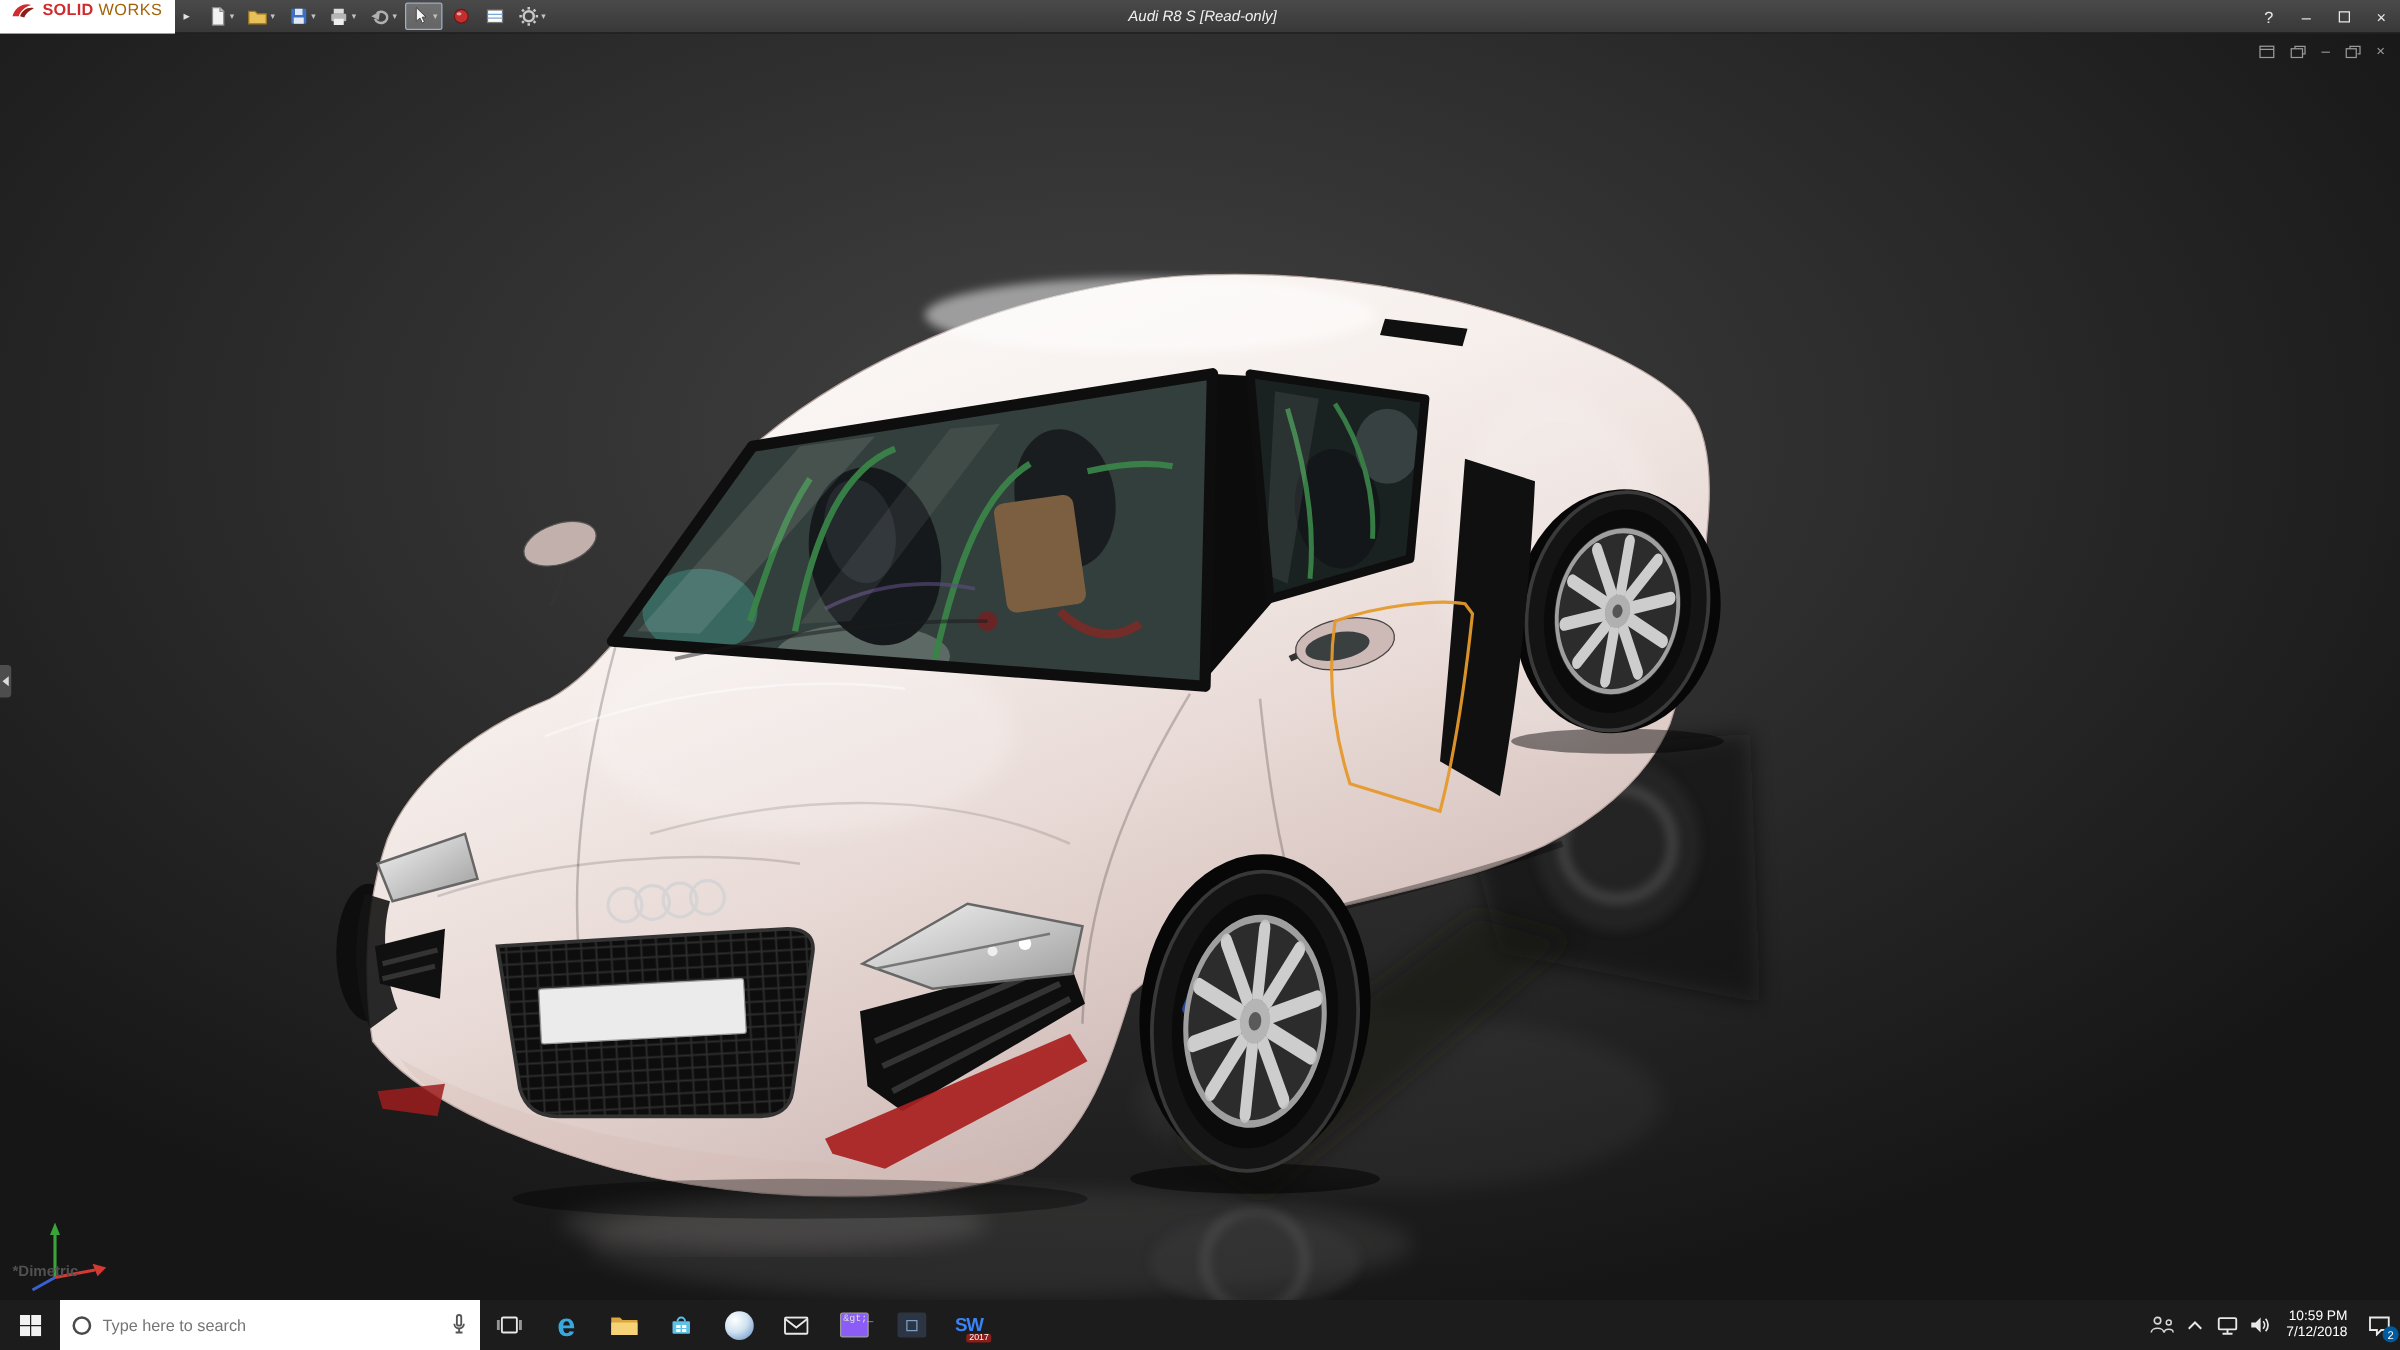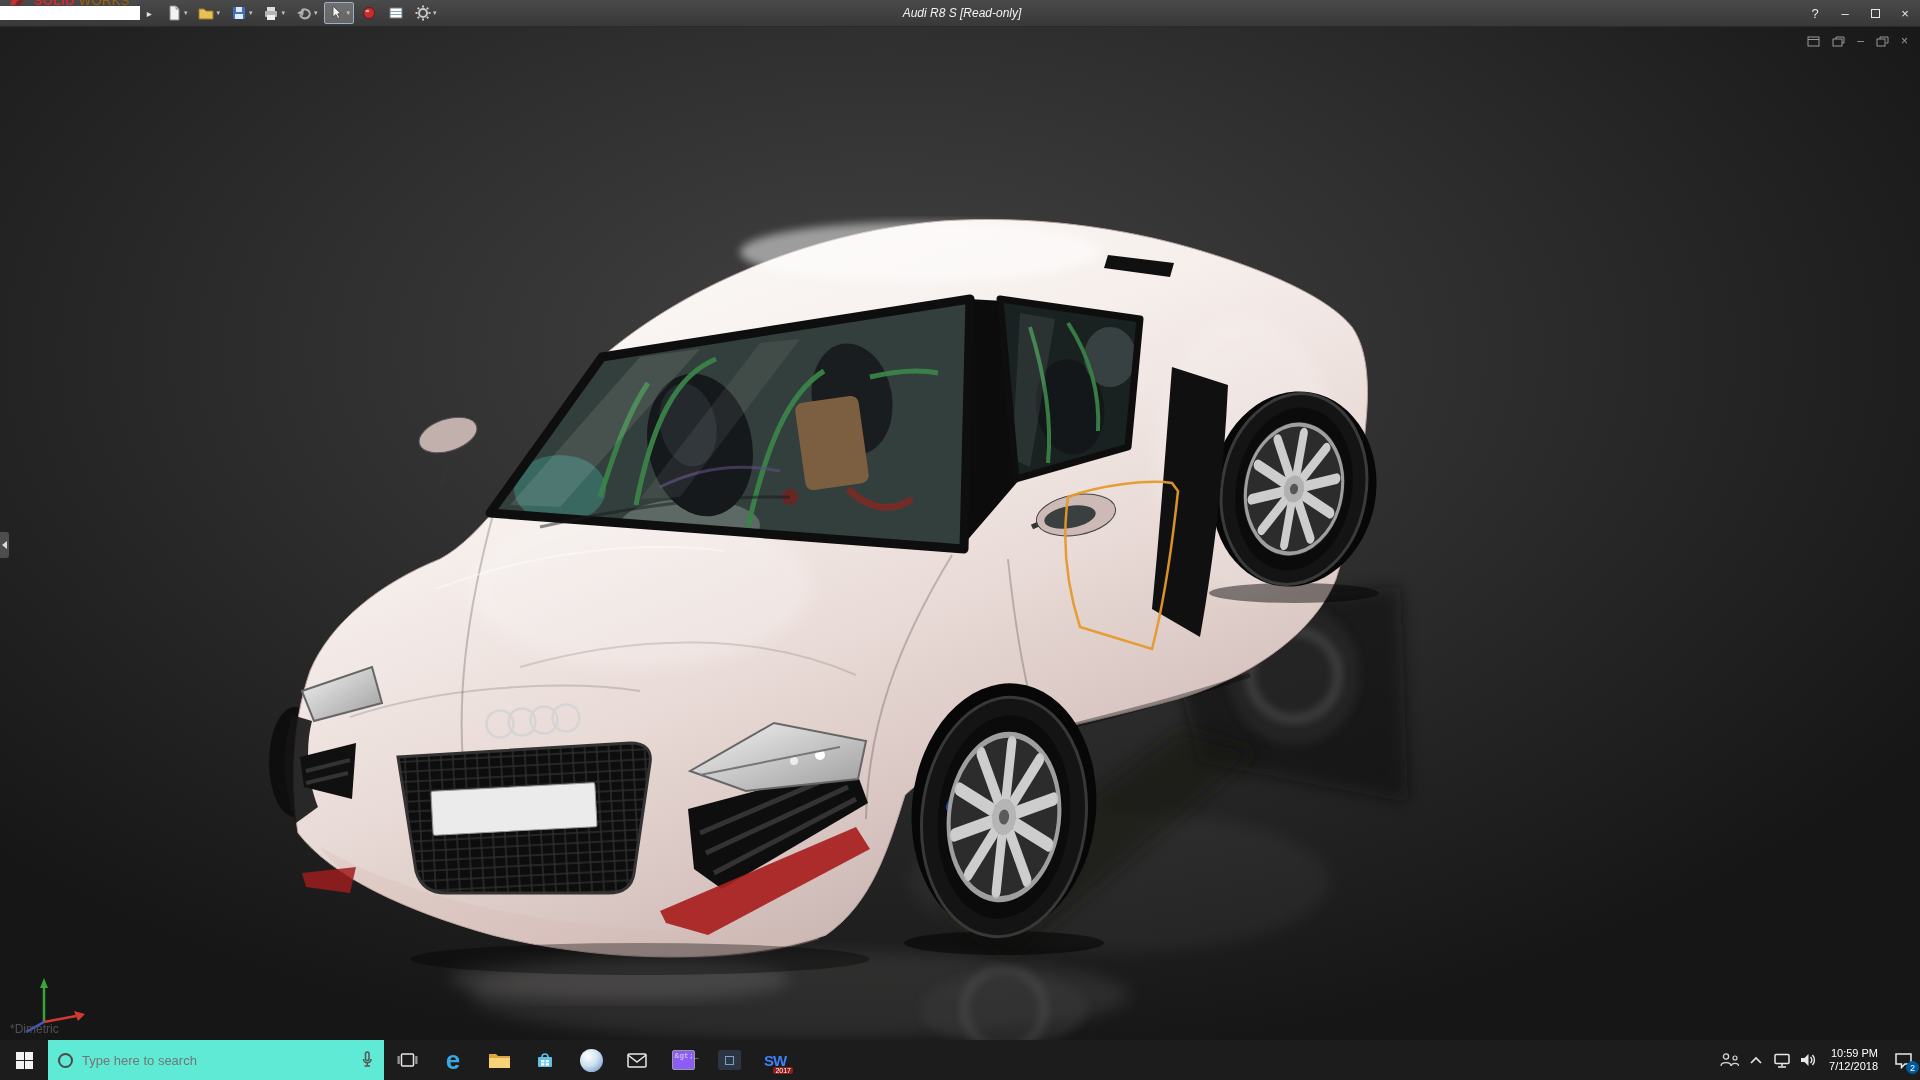--- a/index.html
+++ b/index.html
@@ -2,21 +2,21 @@
 <html><head>
 <meta charset="utf-8">
 <style>
   * { margin:0; padding:0; box-sizing:border-box; }
   html,body { width:1920px; height:1080px; overflow:hidden; background:#000;
               font-family:"Liberation Sans", sans-serif; }
 
   
   .titlebar { height:27px; display:flex; align-items:center; position:relative;
               background:linear-gradient(#4a4a4a,#383838); border-bottom:1px solid #2a2a2a; }
-  .logo-chip { height:14px; background:#fff; display:flex; align-items:flex-end; padding:0 10px 12px 8px; gap:4px; }
+  .logo-chip { height:27px; background:#fff; display:flex; align-items:flex-start; padding:0 10px 12px 8px; gap:4px; }
   .logo-solid { color:#d12b2e; font-weight:bold; font-size:13px; letter-spacing:.2px; }
   .logo-works { color:#a16207; font-size:13px; letter-spacing:.4px; }
   .flyout { color:#e3e3e3; font-size:10px; margin:0 10px 0 7px; }
   .toolbar { display:flex; align-items:center; gap:3px; }
   .tb-btn { display:flex; align-items:center; height:22px; padding:0 3px; border:1px solid transparent; border-radius:2px; }
   .tb-btn.active { background:rgba(255,255,255,.22); border:1px solid #9ab0c8; }
   .caret { color:#c2c2c2; font-size:7px; margin-left:2px; }
   .title { position:absolute; left:4px; right:0; text-align:center; color:#f2f2f2; font-size:12px; pointer-events:none;font-style:italic; }
   .win-controls { margin-left:auto; display:flex; align-items:center; height:100%; }
   .wc { width:30px; height:100%; display:flex; align-items:center; justify-content:center; color:#eaeaea; font-size:13px; }
@@ -25,27 +25,27 @@
   
   .viewport { position:relative; width:1920px; height:1013px; overflow:hidden;
               background:radial-gradient(ellipse 1250px 720px at 46% 32%, #424242 0%, #2f2f2f 45%, #161616 100%); }
   #scene { position:absolute; inset:0; }
   .doc-controls { position:absolute; top:8px; right:12px; display:flex; align-items:center; gap:12px; opacity:.55; }
   .dc { color:#fff; font-size:12px; line-height:1; display:flex; align-items:center; }
   .collapse-tab { position:absolute; left:0; top:505px; width:9px; height:26px; background:#4d4d4d;
                   border-radius:0 3px 3px 0; display:flex; align-items:center; justify-content:center; }
   .tri-left { width:0; height:0; border-top:4px solid transparent; border-bottom:4px solid transparent;
               border-right:5px solid #dcdcdc; }
-  .view-label { position:absolute; left:10px; bottom:4px; color:#515151; font-size:12px; font-weight:normal; }
+  .view-label { position:absolute; left:10px; bottom:16px; color:#515151; font-size:12px; font-weight:bold; }
   .triad { position:absolute; left:14px; bottom:6px; }
 
   
   .taskbar { height:40px; background:#1c1c1c; display:flex; align-items:stretch; }
   .start { width:48px; display:flex; align-items:center; justify-content:center; }
-  .search { width:336px; background:#5eead4; display:flex; align-items:center; padding:0 10px; gap:9px; }
+  .search { width:336px; background:#ffffff; display:flex; align-items:center; padding:0 10px; gap:9px; }
   .cortana-ring { width:15px; height:15px; border:2px solid #4a4a4a; border-radius:50%; flex:none; }
   .search input { border:none; outline:none; font-size:13px; color:#444; width:232px; background:transparent;
                   font-family:"Liberation Sans", sans-serif; }
   .search .mic { margin-left:auto; }
   .app { width:46px; display:flex; align-items:center; justify-content:center; position:relative; }
   .edge-e { color:#38a9e0; font-size:26px; font-weight:bold; line-height:1; }
   .round-app-ball { width:23px; height:23px; border-radius:50%;
                     background:radial-gradient(circle at 35% 30%, #ffffff 0%, #cfe2f0 45%, #5c86c0 100%); }
   .cmd-tile { width:23px; height:20px; background:#8b5cf6; border:1px solid #9a9a9a; border-radius:2px; color:#ddd;
               font-size:8px; font-family:"Liberation Mono", monospace; padding:1px 2px; line-height:1; }

